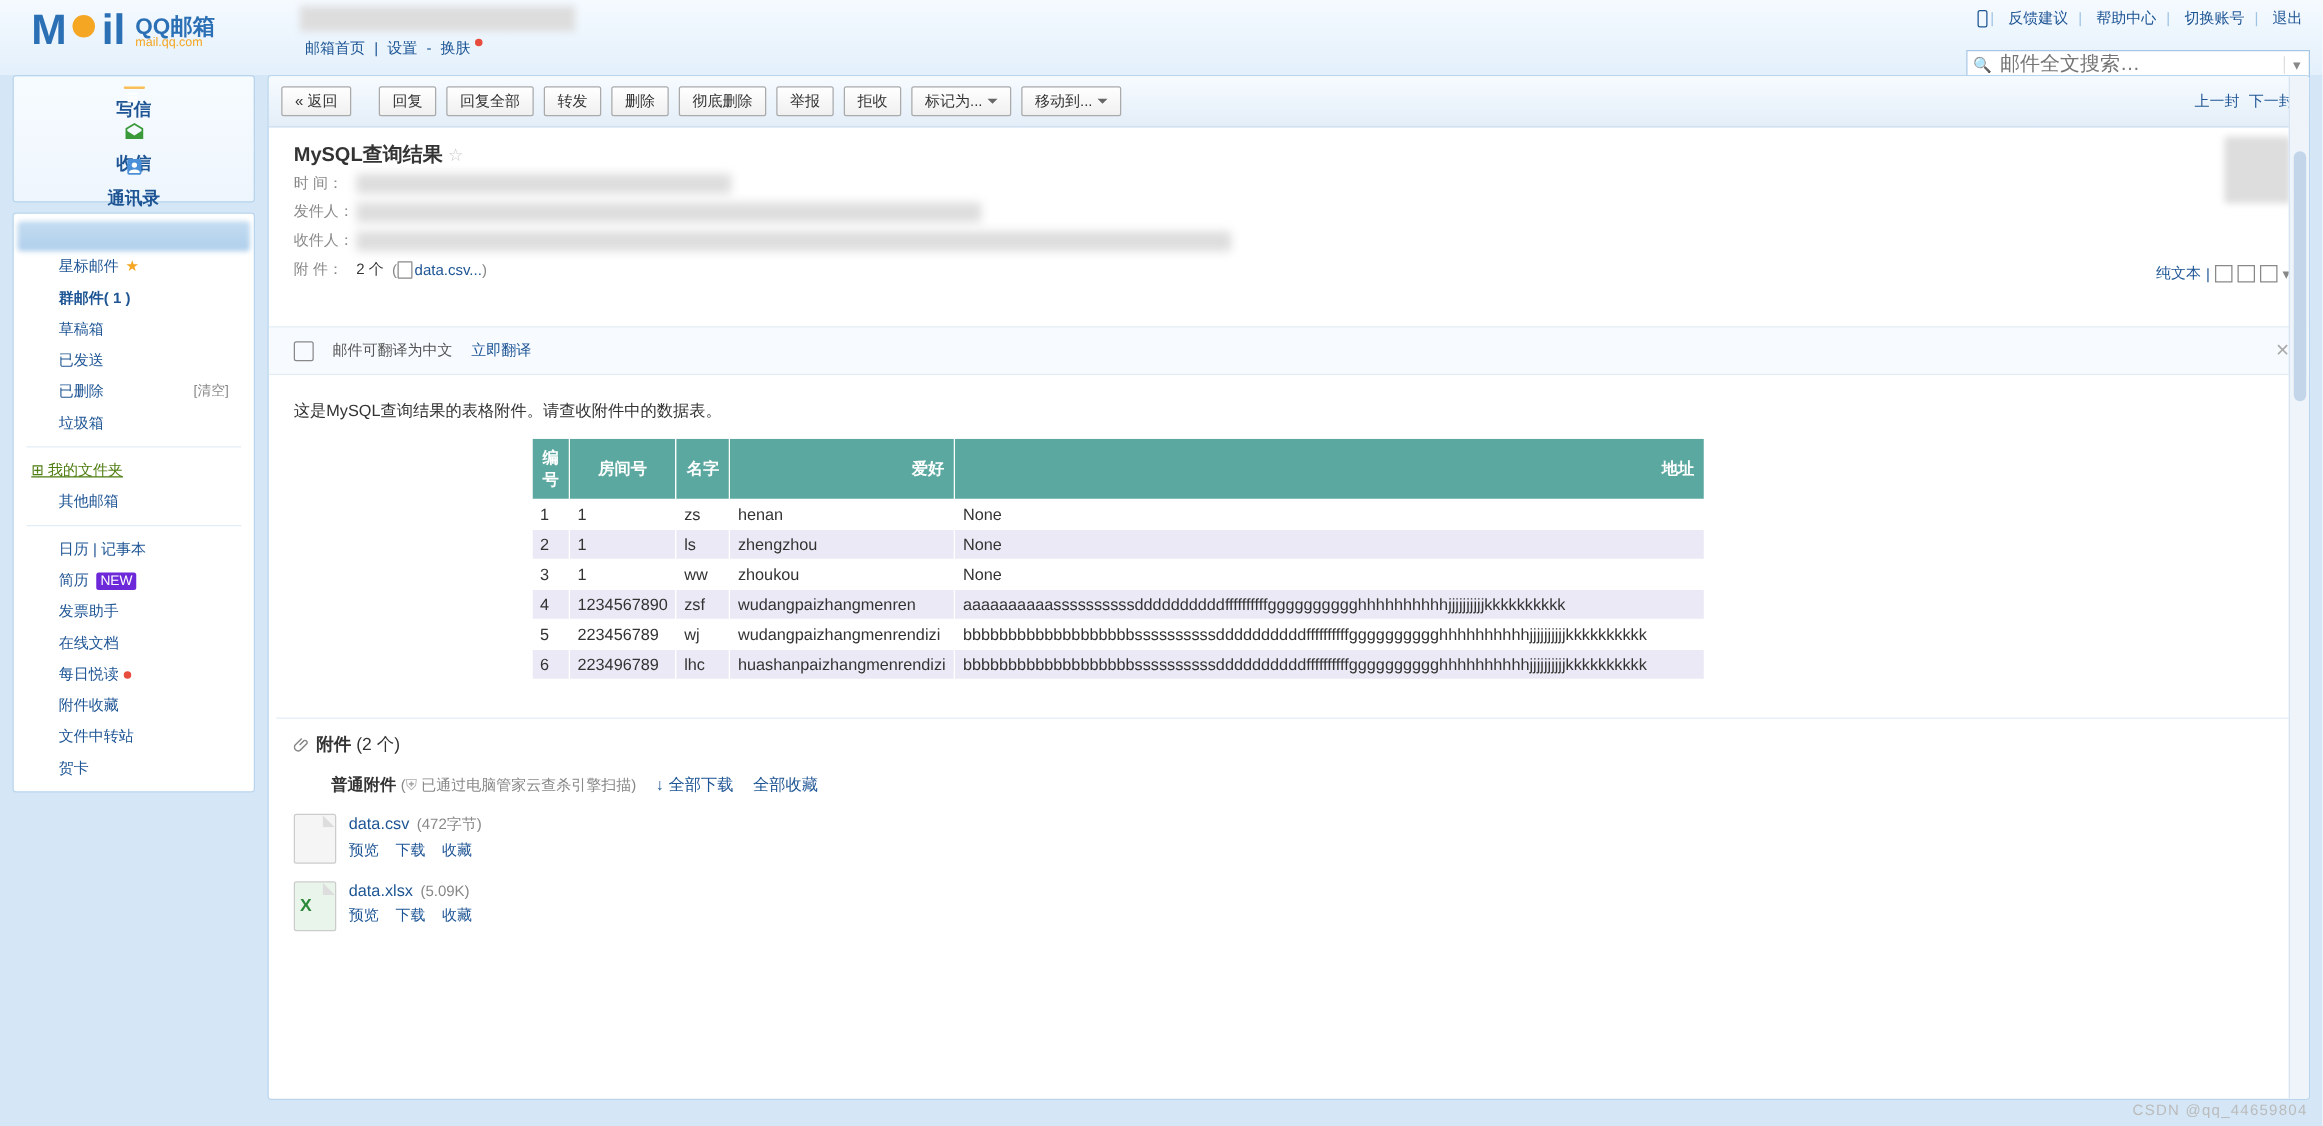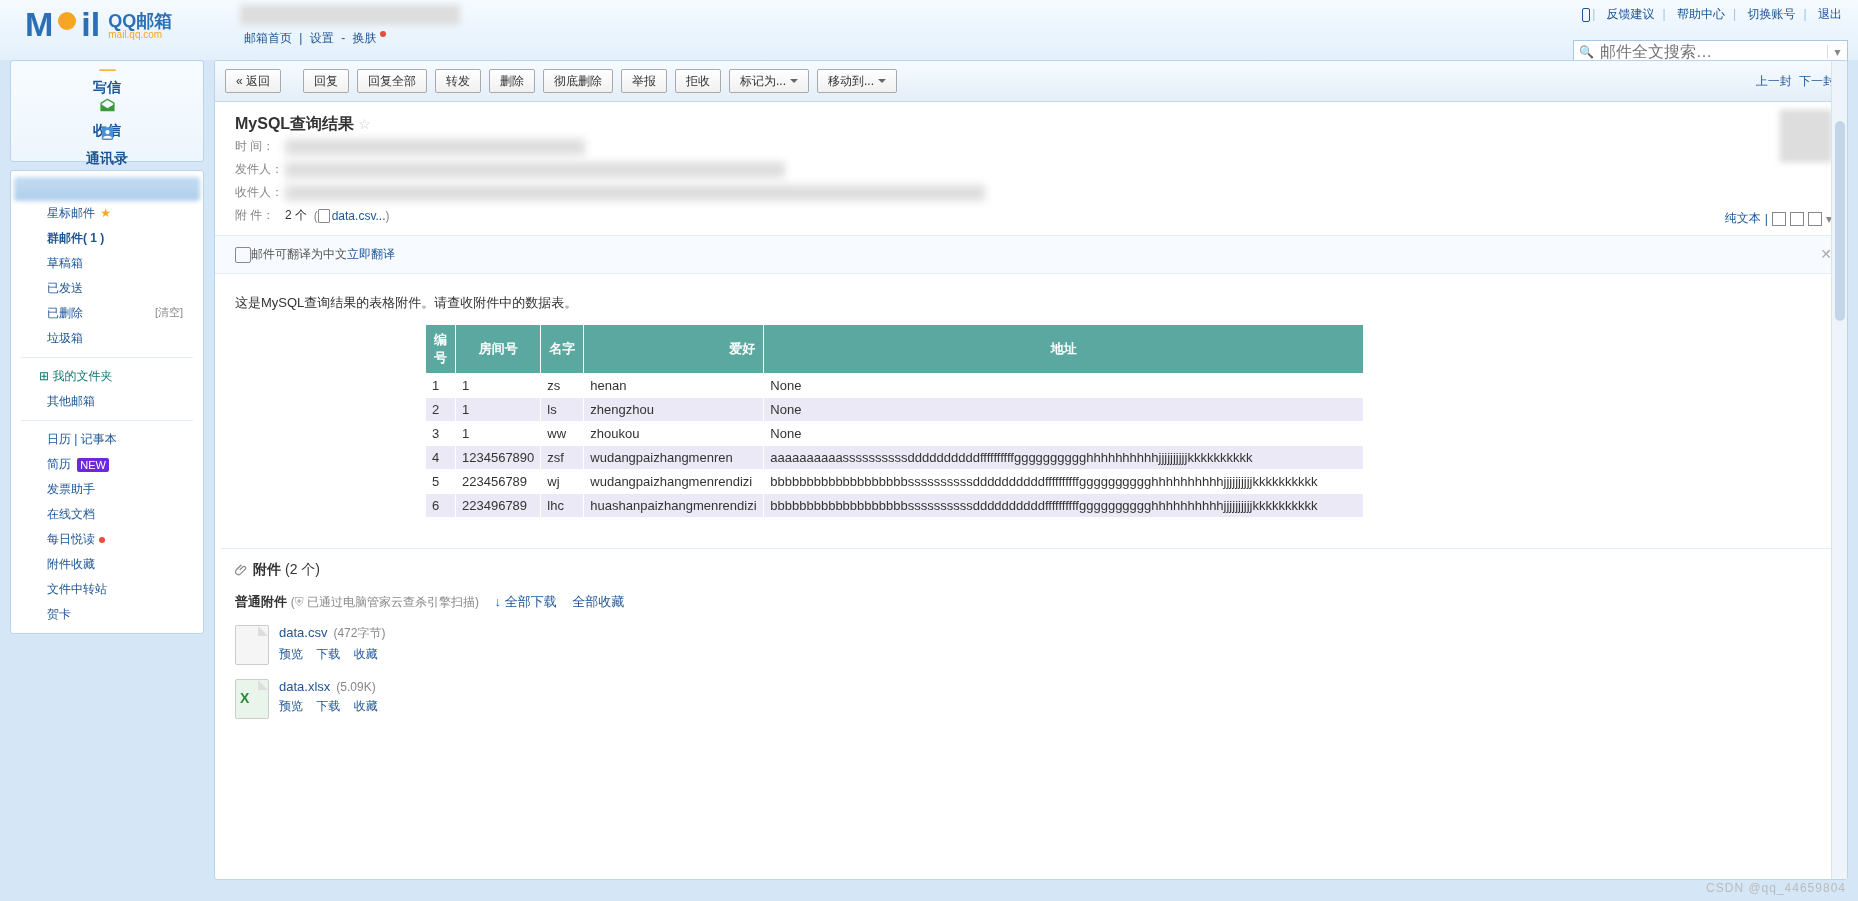--- a/index.html
+++ b/index.html
@@ -31,21 +31,21 @@
 .ic-compose { background:linear-gradient(#ffd78a,#f5a623); border-radius:2px; position:relative; }
 .ic-compose::after{content:"";position:absolute;width:8px;height:2px;background:#fff;top:5px;left:3px;box-shadow:0 3px #fff,0 6px #fff;}
 .ic-inbox svg,.ic-contact svg{width:17px;height:17px;}
 .folder-list { background:#fff; border:1px solid #b9d5ed; border-radius:3px; padding:6px 0; }
 .folder-sel { background:linear-gradient(to bottom,#c3dcf1,#b0cfec); margin:0 3px; border-radius:3px; height:24px; display:flex; align-items:center; padding:0 8px; color:#1d5494; filter:blur(2px); }
 .folder-it { padding:4px 14px 4px 36px; color:#1d5494; cursor:pointer; position:relative; }
 .folder-it.bold { font-weight:bold; }
 .folder-star { color:#f5a623; margin-left:2px; }
 .folder-clear { float:right; color:#888; font-size:11px; margin-right:6px; }
 .folder-sep { border-top:1px solid #e3edf6; margin:6px 10px; }
-.folder-plus { padding:4px 28px; color:#0f766e; cursor:pointer; }
+.folder-plus { padding:4px 14px; color:#4d7c0f; cursor:pointer;text-decoration:underline; }
 .folder-row { padding:4px 14px 4px 36px; color:#1d5494; cursor:pointer; }
 .new-badge { background:#6d28d9; color:#fff; font-size:11px; padding:1px 3px; border-radius:2px; margin-left:3px; vertical-align:middle; }
 .red-dot { display:inline-block;width:6px;height:6px;background:#e74c3c;border-radius:50%;margin-left:4px;vertical-align:middle; }
 .main { flex:1; background:#fff; border:1px solid #b9d5ed; border-radius:3px; min-height:820px; position:relative; overflow:hidden; }
 .toolbar { background:linear-gradient(to bottom,#f6fbff,#e4eef8); border-bottom:1px solid #c4d9ed; padding:8px 10px; display:flex; align-items:center; gap:8px; }
 .tb-btn { background:linear-gradient(to bottom,#fff,#f0f0f0); border:1px solid #aaa; border-radius:2px; height:24px; padding:0 10px; cursor:pointer; font-size:12px; color:#333; display:inline-flex; align-items:center; }
 .tb-btn .caret{margin-left:4px;border:4px solid transparent;border-top-color:#666;margin-top:4px;}
 .toolbar-right { margin-left:auto; color:#1d5494; }
 .toolbar-right a { color:#1d5494; text-decoration:none; margin:0 2px; cursor:pointer; }
 .mail-head { padding:12px 20px 8px; position:relative; }
@@ -55,36 +55,36 @@
 .meta-lbl { width:50px; color:#888; letter-spacing:4px; }
 .meta-lbl.tight{letter-spacing:0;}
 .meta-val { color:#333;text-align:right; }
 .meta-blur { width:500px; height:16px; background:#ddd; filter:blur(4px); }
 .attach-link { color:#1d5494; text-decoration:none; cursor:pointer; }
 .attach-ic { display:inline-block;width:12px;height:14px;border:1px solid #888;border-radius:1px;vertical-align:middle;margin-right:2px;position:relative; }
 .head-right { position:absolute; right:15px; bottom:8px; display:flex; align-items:center; gap:4px; color:#1d5494; }
 .head-right a{color:#1d5494;text-decoration:none;cursor:pointer;}
 .hicon{width:14px;height:14px;border:1px solid #888;display:inline-block;cursor:pointer;}
 .avatar { position:absolute; right:15px; top:8px; width:52px; height:52px; background:#ddd; filter:blur(3px); border:1px solid #ccc; }
-.translate-bar { background:#f7fbff; border-top:1px solid #e3edf6; border-bottom:1px solid #e3edf6; padding:10px 20px; display:flex; align-items:center; gap:0; color:#555; position:relative; }
+.translate-bar { background:#f7fbff; border-top:1px solid #e3edf6; border-bottom:1px solid #e3edf6; padding:10px 20px; display:flex; align-items:center; gap:15px; color:#555; position:relative;margin-top:26px; }
 .translate-bar a{color:#1d5494;text-decoration:none;cursor:pointer;}
 .translate-close{position:absolute;right:15px;top:10px;color:#aaa;cursor:pointer;font-size:14px;}
 .tr-icon{width:16px;height:16px;border:1px solid #888;display:inline-block;border-radius:2px;position:relative;}
 .mail-body { padding:20px; }
 .body-text { font-size:13px; margin-bottom:12px; }
 .data-table { border-collapse:collapse; margin-left:190px; }
 .data-table th { background:#5ba8a0; color:#fff; font-weight:bold; padding:6px 8px; border:1px solid #fff; font-size:13px; }
-.data-table th.wide{min-width:600px; text-align:center;}
+.data-table th.wide{min-width:600px; text-align:right;}
 .data-table td { padding:4px 6px; font-size:13px; border:1px solid #fff; white-space:nowrap; }
 .data-table tr.odd td { background:#fff; }
 .data-table tr.even td { background:#ebe9f5; }
 .attach-section { border-top:1px solid #e3edf6; margin:10px 6px 0; padding:12px 14px; }
 .attach-title { font-size:14px; font-weight:bold; display:flex; align-items:center; gap:4px; }
 .clip-icon{width:14px;height:14px;color:#888;}
-.attach-sub { margin-top:14px; font-size:13px; color:#333; }
+.attach-sub { margin-top:14px; font-size:13px; color:#333;margin-left:30px; }
 .attach-sub .hint{color:#888;font-size:12px;}
 .attach-sub .al{color:#1d5494;margin-left:12px;cursor:pointer;}
 .shield{color:#aaa;}
 .attach-item { display:flex; align-items:flex-start; gap:10px; margin-top:14px; }
 .file-icon { width:34px; height:40px; border:1px solid #ccc; background:#f5f5f5; position:relative; border-radius:2px; }
 .file-icon.xlsx{background:#e9f5eb;}
 .file-icon::before{content:"";position:absolute;right:0;top:0;width:10px;height:10px;background:#ddd;clip-path:polygon(0 0,100% 100%,0 100%);}
 .file-icon.xlsx::after{content:"X";position:absolute;left:4px;top:10px;color:#2a8a3a;font-weight:bold;font-size:14px;}
 .file-info .fn{font-size:13px;color:#1d5494;}
 .file-info .fs{color:#888;margin-left:6px;}

